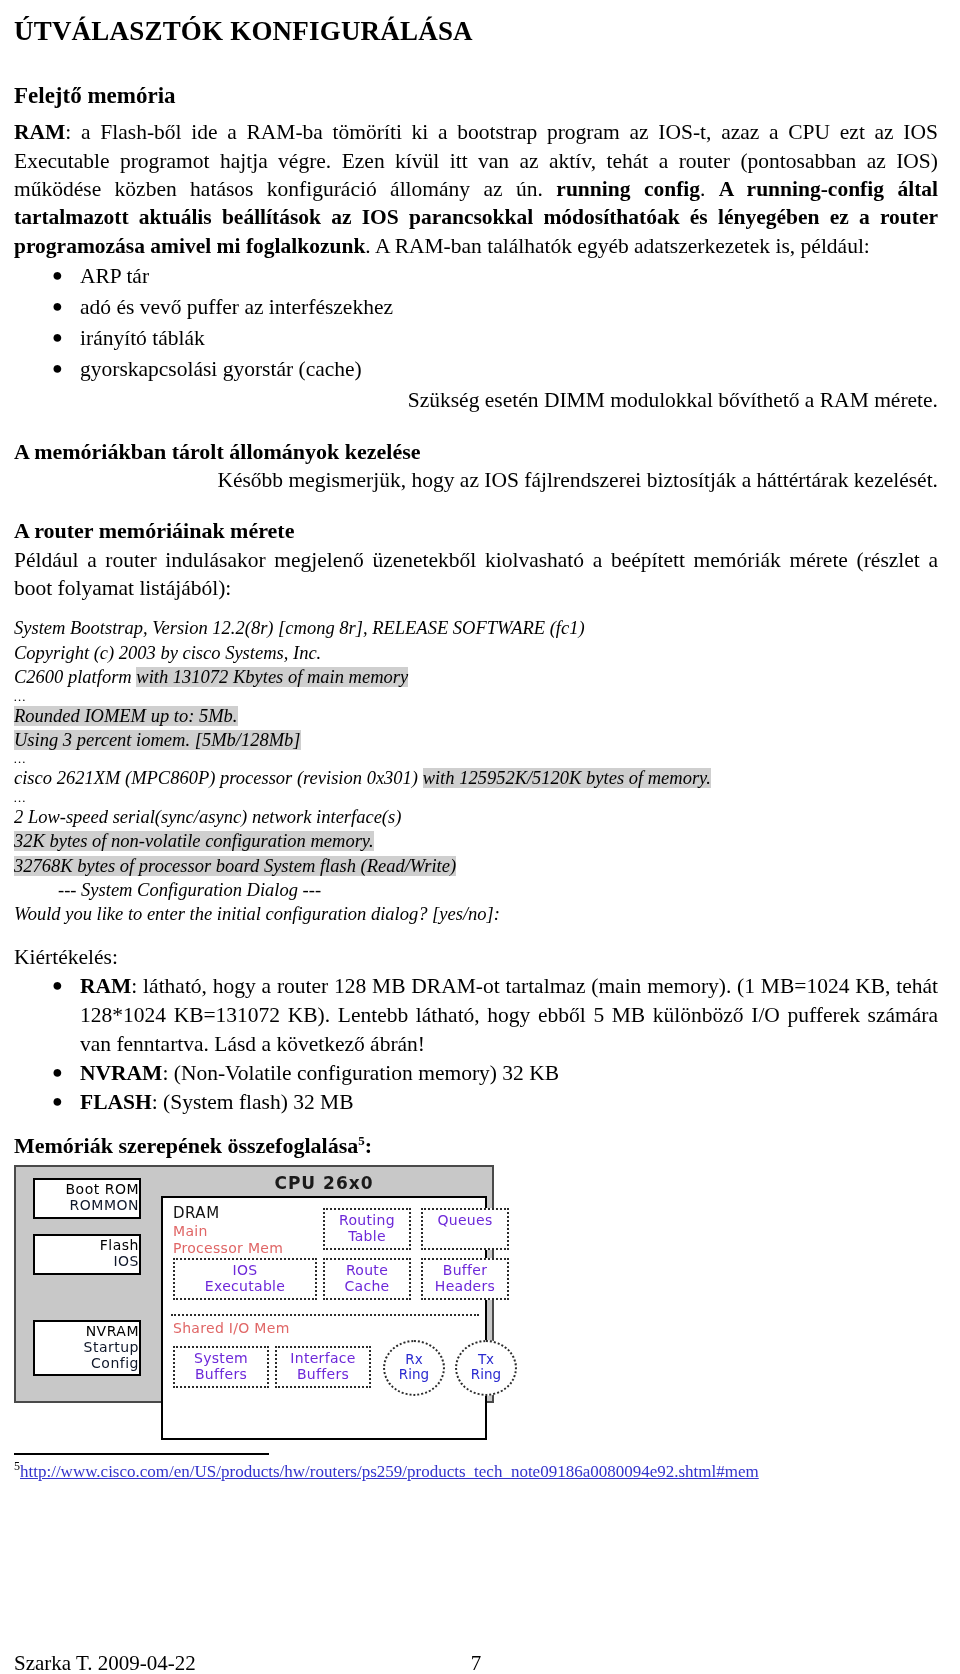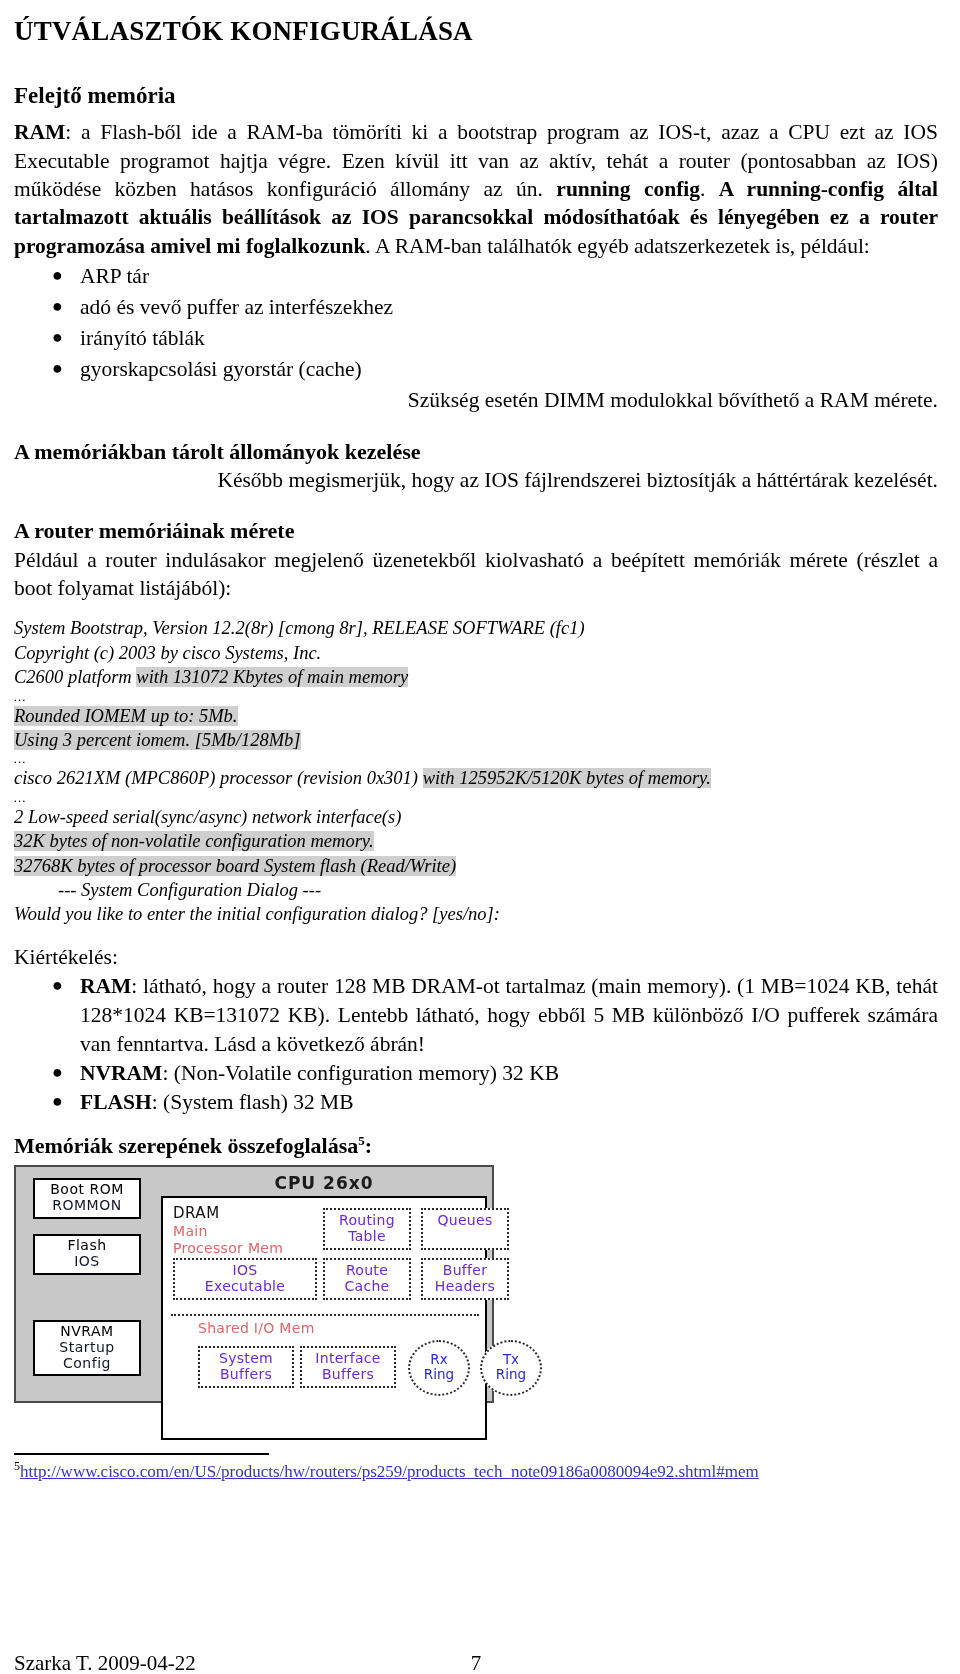--- a/index.html
+++ b/index.html
@@ -139,21 +139,21 @@
   }
   .left-col {
     width: 124px;
     position: relative;
     flex: 0 0 124px;
   }
   .mem-box {
     position: absolute;
     border: 2px solid #000;
     background: #ffffff;
-    text-align: center;
+    text-align: right;
     line-height: 1.12;
     font-size: 14px;
     padding: 2px 0 3px 0;
   }
   .mem-box .t1 { color: #000000; font-weight: normal; letter-spacing: .5px;}
   .mem-box .t2 { color: #0f172a; letter-spacing: .5px;}
   #box-bootrom { left: 12px; top: 6px; width: 108px; }
   #box-flash   { left: 12px; top: 62px; width: 108px; }
   #box-nvram   { left: 12px; top: 148px; width: 108px; }
 
@@ -206,21 +206,21 @@
   #db-queues    { left: 250px; top: 4px;  width: 88px; }
   #db-iosexec   { left: 2px;   top: 54px; width: 144px; }
   #db-routecache{ left: 152px; top: 54px; width: 88px; }
   #db-bufhdr    { left: 250px; top: 54px; width: 88px; }
 
   .divider-dots {
     border-top: 2px dotted #2a2a2a;
     margin: 2px 0 0 0;
     height: 0;
   }
-  .io-region { position: relative; height: 78px; margin-left: 25px; }
+  .io-region { position: relative; height: 78px; }
   .lbl-shared {
     font-size: 14px;
     color: #e06666;
     letter-spacing: .3px;
     margin: 4px 0 3px 2px;
   }
   #db-sysbuf  { left: 2px;   top: 26px; width: 96px; }
   #db-intbuf  { left: 104px; top: 26px; width: 96px; }
   .ring {
     position: absolute;

